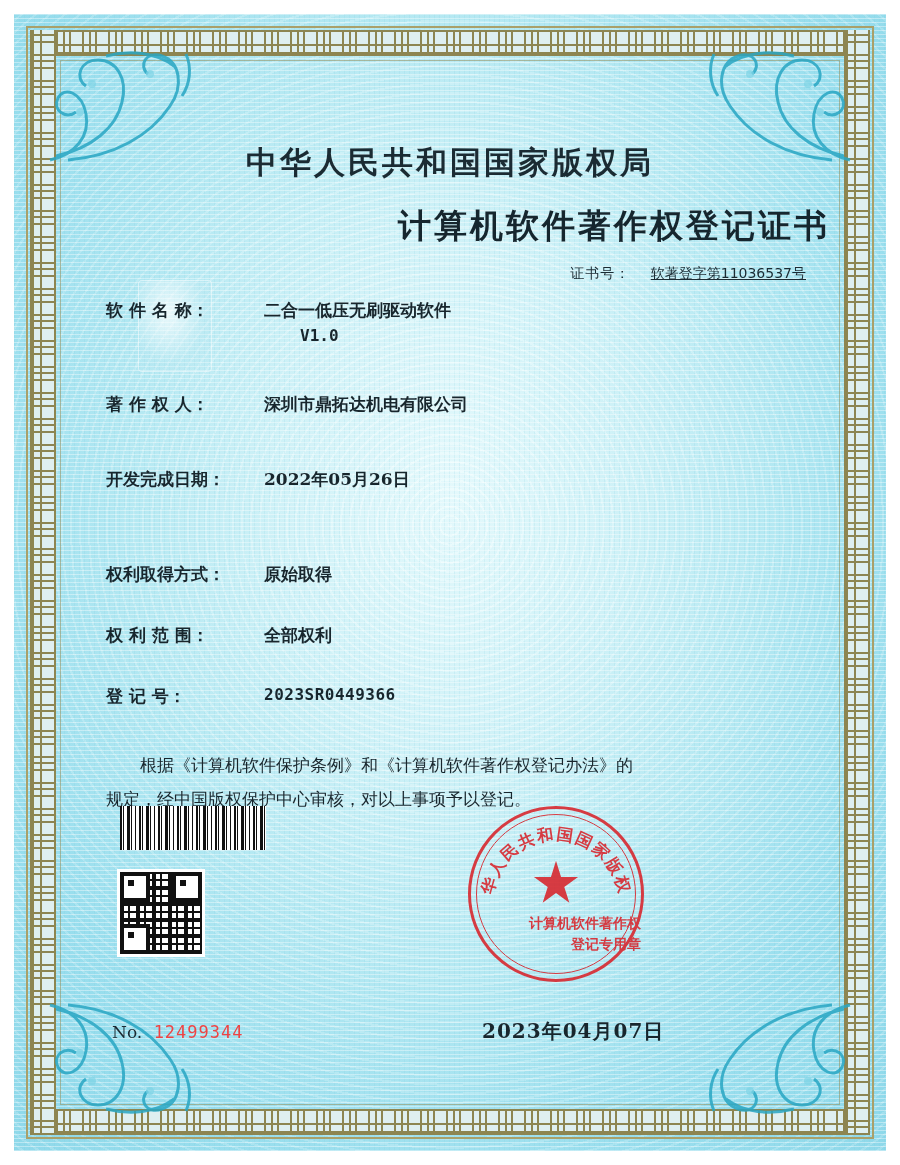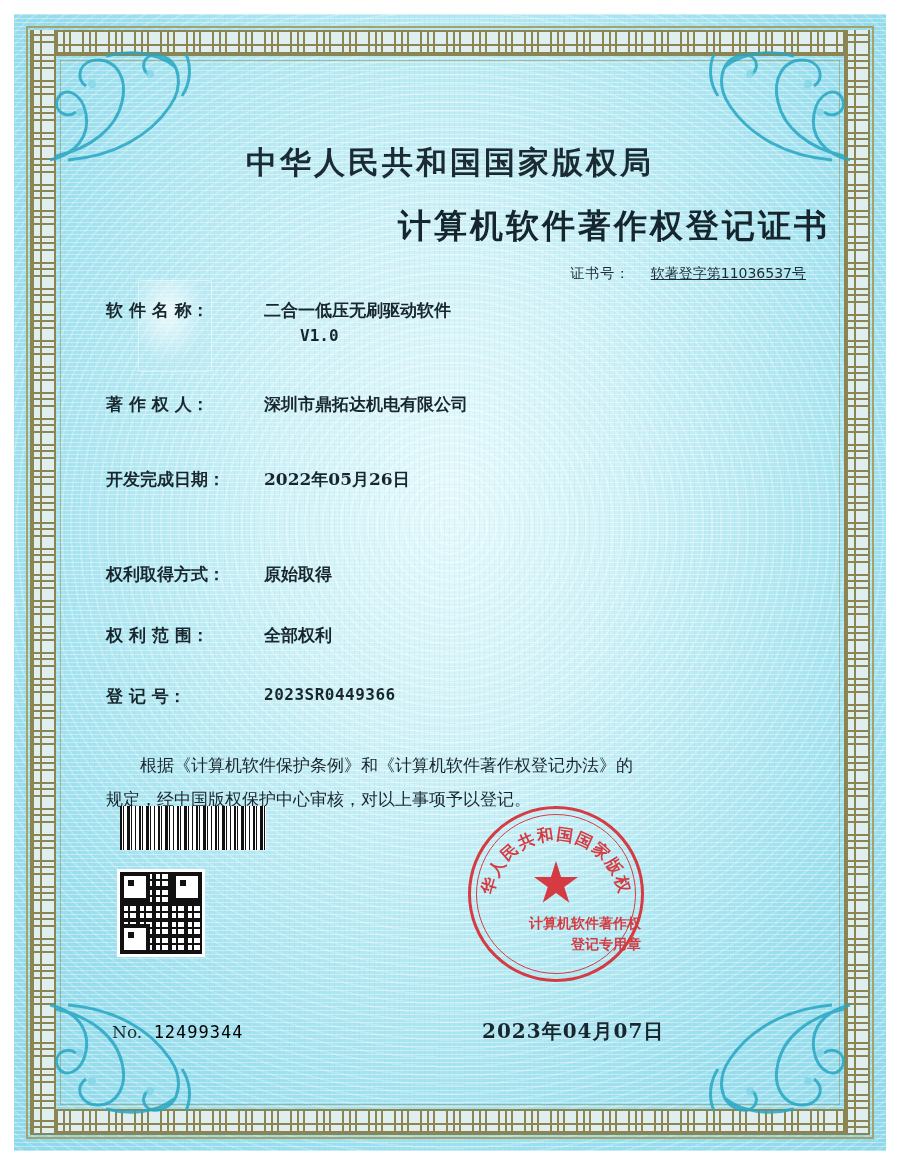--- a/index.html
+++ b/index.html
@@ -319,21 +319,21 @@
 
   .serial {
     position: absolute;
     left: 112px;
     top: 1022px;
     font-family: "DejaVu Serif", serif;
     font-size: 17px;
     color: #1b2b33;
   }
   .serial .num {
-    color: #000000;
+    color: #ef4444;
     font-family: "DejaVu Sans Mono", monospace;
     font-size: 17px;
     letter-spacing: 1px;
     margin-left: 6px;
   }
   .issue-date {
     position: absolute;
     left: 482px;
     top: 1018px;
     font-family: "DejaVu Serif", serif;

